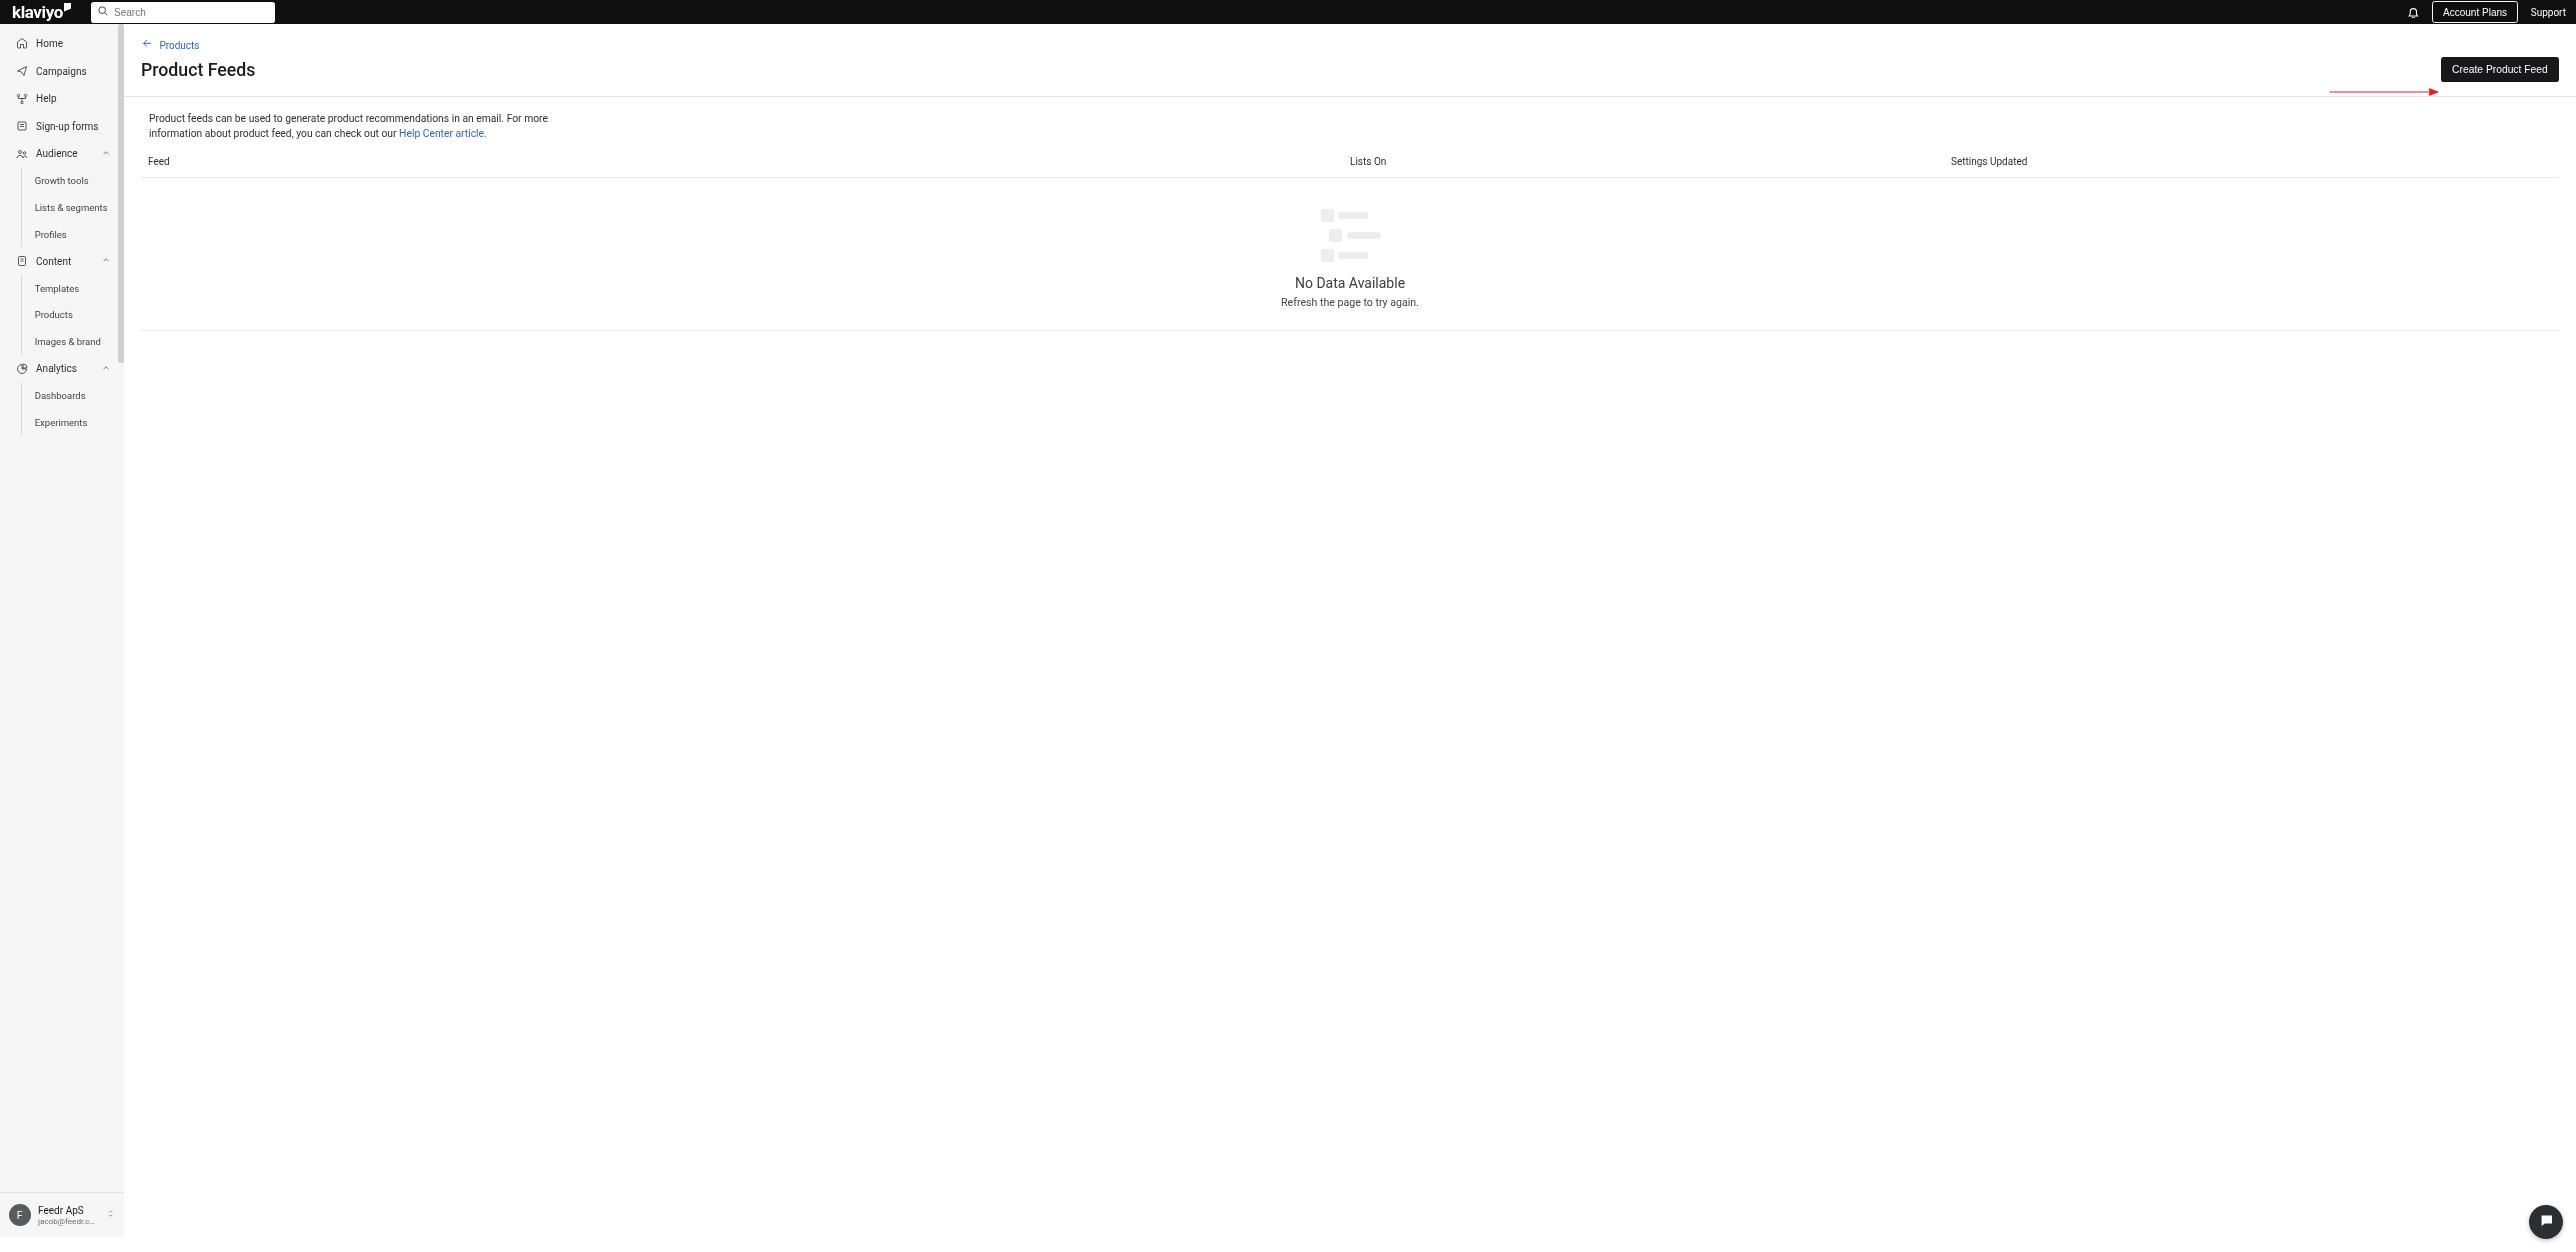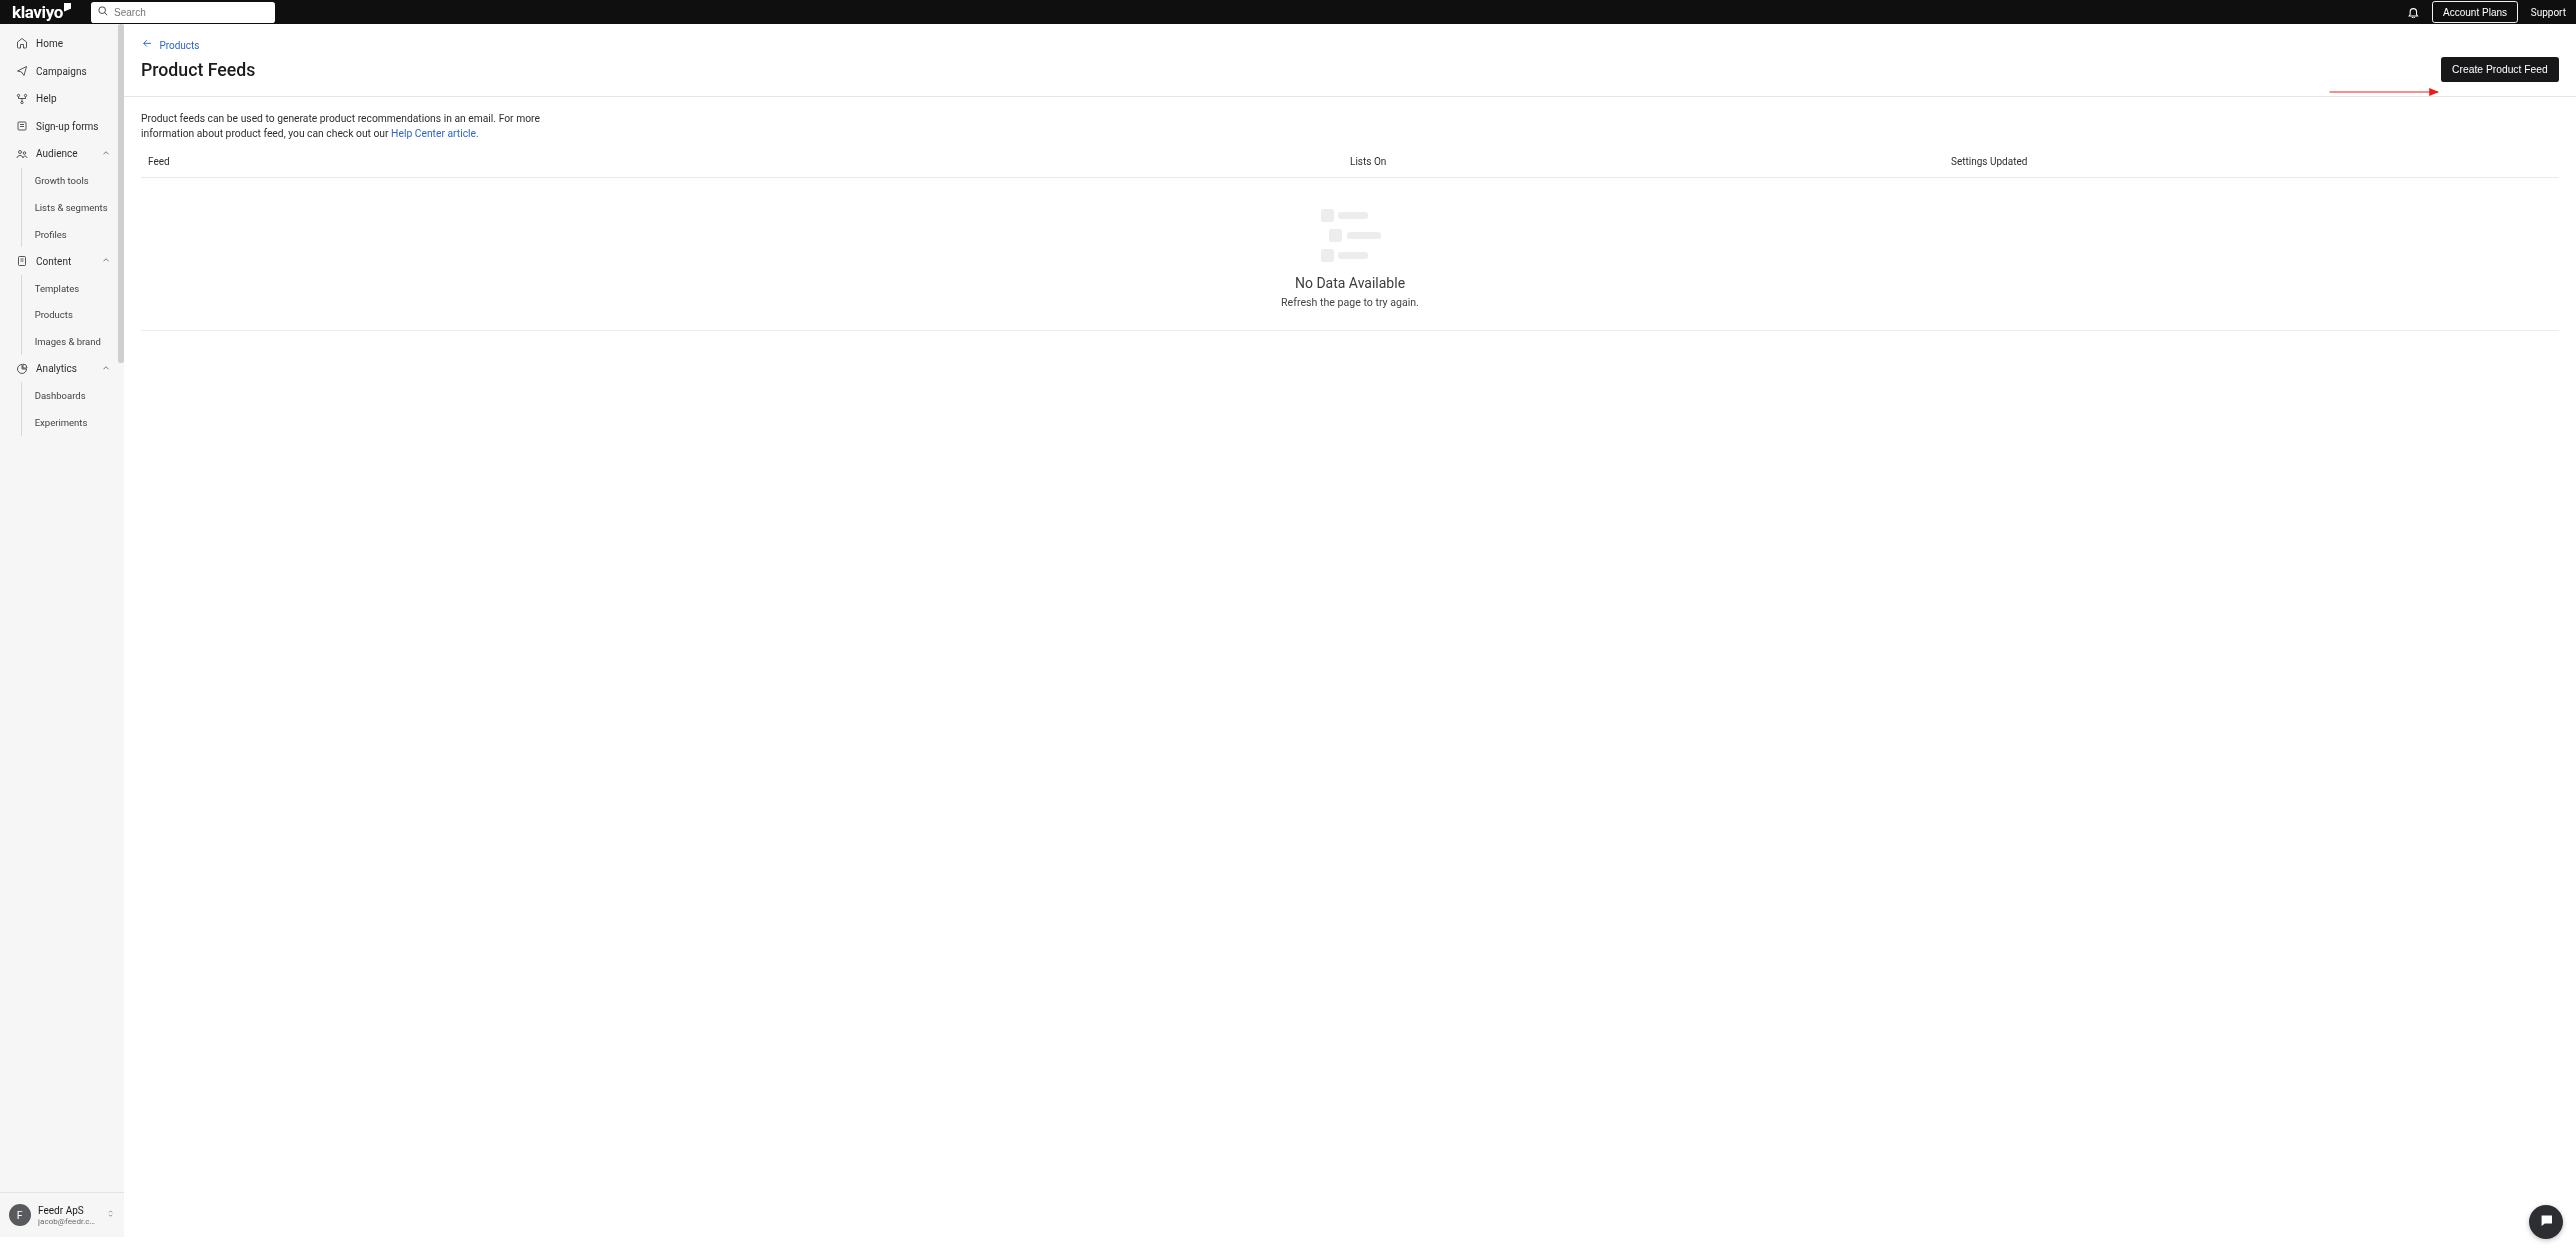--- a/index.html
+++ b/index.html
@@ -161,21 +161,21 @@
     .cta-btn {
       background: #18181a;
       color: #fff;
       border: none;
       border-radius: 2.8px;
       padding: 7px 11.3px;
       font-size: 10.3px;
       cursor: pointer;
     }
     .header-divider { height: 0.7px; background: #e5e5e6; margin: 0; }
-    .desc { padding: 14px 17px 4.2px 17px; font-size: 10.3px; line-height: 1.5; color: #2d2e31; max-width: 481px; }
+    .desc { padding: 14px 17px 4.2px 17px; font-size: 10.3px; line-height: 1.5; color: #2d2e31; max-width: 481px; margin-left: 8px; }
     .desc a { color: #2d63d1; text-decoration: none; cursor: pointer; }
 
     
     .annotation-arrow-svg {
       position: absolute;
       pointer-events: none;
     }
 
     
     .feed-table { padding: 0 17px; }

